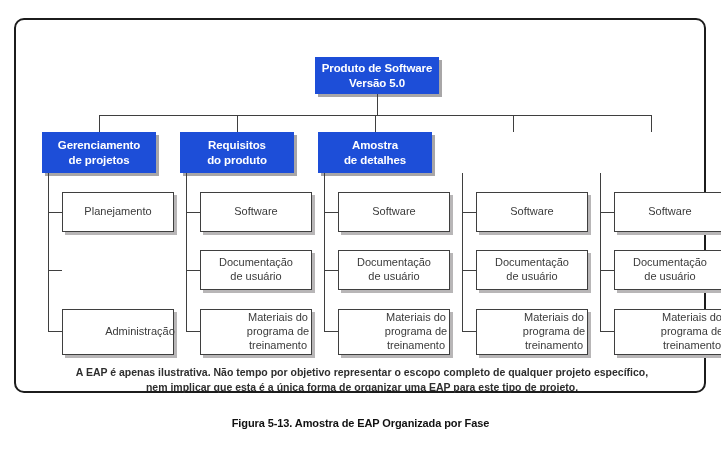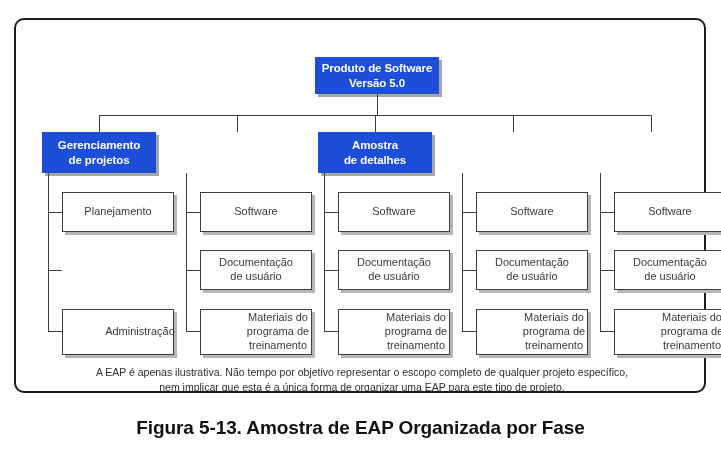--- a/index.html
+++ b/index.html
@@ -68,28 +68,29 @@
 
   .note {
     position: absolute;
     left: 28px; top: 345px;
     width: 636px;
     text-align: center;
     font-size: 10.5px;
     line-height: 1.45;
     color: #2e2e2e;
     white-space: pre-line;
+    font-weight: bold;
   }
   .caption {
     position: absolute;
     left: 0; top: 417px;
     width: 721px;
     text-align: center;
     font-weight: bold;
-    font-size: 19px;
+    font-size: 11px;
     color: #111111;
     letter-spacing: -0.1px;
   }
 </style>
 </head>
 <body>
 
 <div class="page">
   <div class="frame">
 
@@ -109,20 +110,22 @@
 de projetos</div>
       <div class="v-line spine"></div>
       <div class="h-line stub stub-0"></div>
       <div class="h-line stub stub-1"></div>
       <div class="h-line stub stub-2"></div>
       <div class="box white child child-0">Planejamento</div>
       <div class="box white child child-2">Administração</div>
     </div>
 
     <div class="column col-1">
+      <div class="box black header">Requisitos
+do produto</div>
       <div class="v-line spine"></div>
       <div class="h-line stub stub-0"></div>
       <div class="h-line stub stub-1"></div>
       <div class="h-line stub stub-2"></div>
       <div class="box white child child-0">Software</div>
       <div class="box white child child-1">Documentação
 de usuário</div>
       <div class="box white child child-2">Materiais do
 programa de
 treinamento</div>

